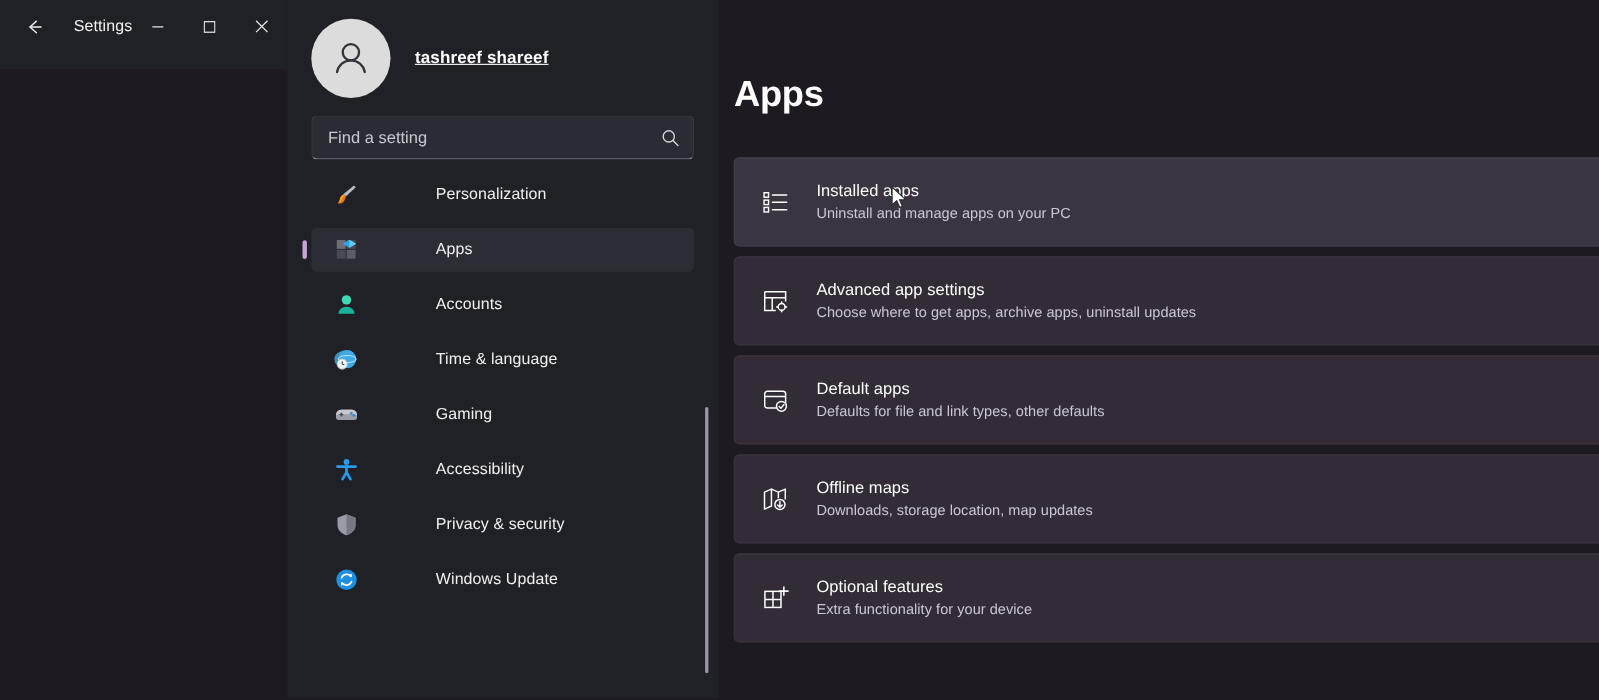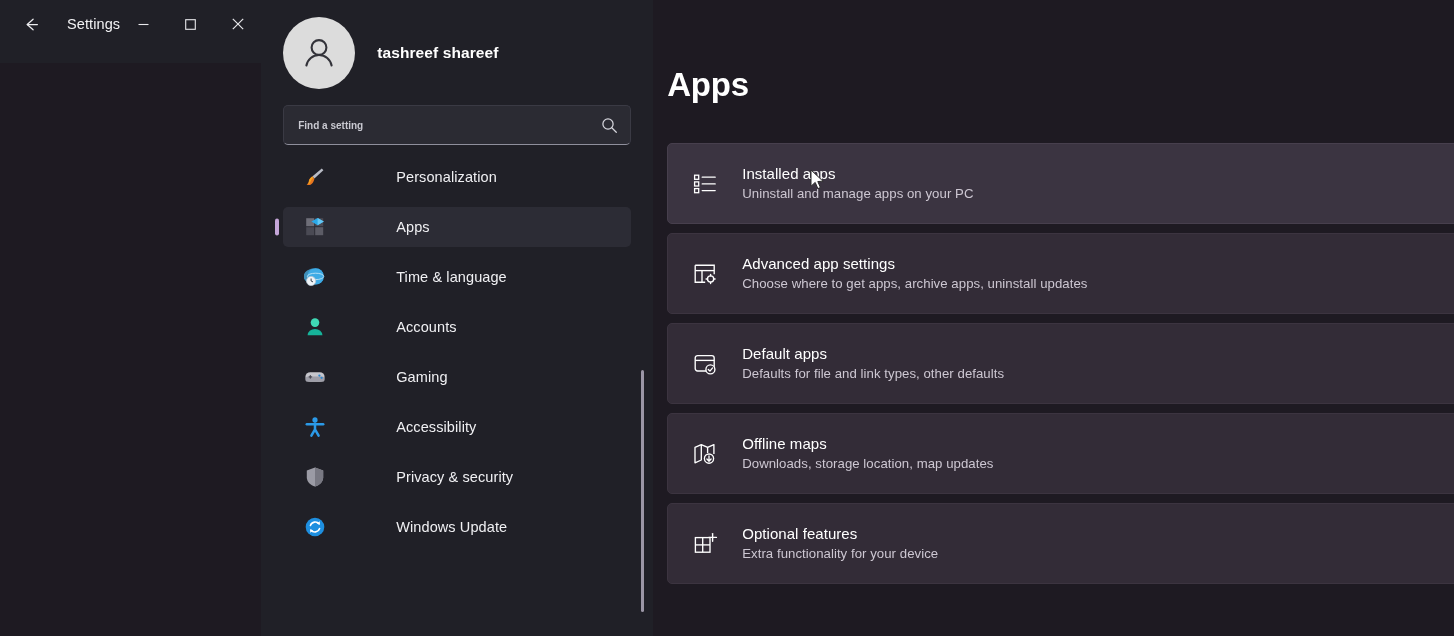--- a/index.html
+++ b/index.html
@@ -89,43 +89,43 @@
     background: #dcdcdc;
     display: flex; align-items: center; justify-content: center;
     flex: 0 0 72px;
   }
   .acct-name {
     font-size: 15.5px;
     font-weight: bold;
     color: #ffffff;
     margin-left: 22px;
     letter-spacing: .1px;
+    text-decoration: underline;
   }
 
   .searchwrap { padding: 13px 22px 0 22px; }
   .searchbox {
     height: 40px;
     background: #2b2b33;
     border: 1px solid #3a3a44;
     border-bottom: 1px solid #8f8f9c;
     border-radius: 5px;
     display: flex;
     align-items: center;
     padding: 0 12px 0 14px;
     cursor: text;
   }
   .searchbox input {
     flex: 1;
     background: transparent;
     border: 0;
     outline: 0;
     color: #e6e6ea;
-    font-size: 10px;
+    font-size: 15px;
     font-family: "Liberation Sans", sans-serif;
-    font-weight: bold;
   }
   .searchbox input::placeholder { color: #c9c9d1; opacity: 1; }
   .s-icon { flex: 0 0 auto; margin-left: 8px; display:flex; }
 
   .navlist {
     margin-top: 12px;
     padding: 0 22px 0 22px;
   }
   .navitem {
     position: relative;
@@ -340,39 +340,39 @@
               <path d="M13.6 2.0 L19.8 5.6 L13.6 9.2 L7.4 5.6 Z" fill="#2aa8e8"></path>
               <path d="M13.6 2.0 L19.8 5.6 L13.6 9.2 Z" fill="#64c8f5"></path>
             </svg>
           </span>
           <span class="navlabel">Apps</span>
         </div>
 
         <div class="navitem">
           <span class="navicon">
             <svg width="22" height="22" viewBox="0 0 22 22">
+              <circle cx="11" cy="6.6" r="4.3" fill="#3fd9b5"></circle>
+              <path d="M3.6 19.3 a7.4 6.4 0 0 1 14.8 0 Z" fill="#16b39a"></path>
+            </svg>
+          </span>
+          <span class="navlabel">Accounts</span>
+        </div>
+
+        <div class="navitem">
+          <span class="navicon">
+            <svg width="22" height="22" viewBox="0 0 22 22">
               <circle cx="11.6" cy="10.4" r="8.2" fill="#1f8fd6"></circle>
               <path d="M11.6 2.2 a8.2 8.2 0 0 1 0 16.4 a12 8.2 0 0 1 0 -16.4 Z" fill="#49b4ea" opacity=".75"></path>
               <ellipse cx="11.6" cy="10.4" rx="8.2" ry="3.2" fill="none" stroke="#bfe4f7" stroke-width=".9"></ellipse>
               <circle cx="7.1" cy="15.0" r="4.6" fill="#eef3f7" stroke="#b9c7d2" stroke-width=".8"></circle>
               <line x1="7.1" y1="15.0" x2="7.1" y2="12.5" stroke="#3a4450" stroke-width="1"></line>
               <line x1="7.1" y1="15.0" x2="9.0" y2="15.9" stroke="#3a4450" stroke-width="1"></line>
             </svg>
           </span>
           <span class="navlabel">Time &amp; language</span>
-        </div>
-
-        <div class="navitem">
-          <span class="navicon">
-            <svg width="22" height="22" viewBox="0 0 22 22">
-              <circle cx="11" cy="6.6" r="4.3" fill="#3fd9b5"></circle>
-              <path d="M3.6 19.3 a7.4 6.4 0 0 1 14.8 0 Z" fill="#16b39a"></path>
-            </svg>
-          </span>
-          <span class="navlabel">Accounts</span>
         </div>
 
         <div class="navitem">
           <span class="navicon">
             <svg width="22" height="22" viewBox="0 0 22 22">
               <rect x="1.4" y="6.2" width="19.2" height="9.6" rx="4.8" fill="#c6c6cc"></rect>
               <rect x="1.4" y="10.6" width="19.2" height="5.2" rx="2.6" fill="#9e9ea8"></rect>
               <rect x="4.6" y="10.2" width="3.6" height="1.3" rx=".6" fill="#4d4d57"></rect>
               <rect x="5.7" y="9.1" width="1.3" height="3.6" rx=".6" fill="#4d4d57"></rect>
               <circle cx="15.4" cy="9.6" r="1.15" fill="#2b86d0"></circle>

